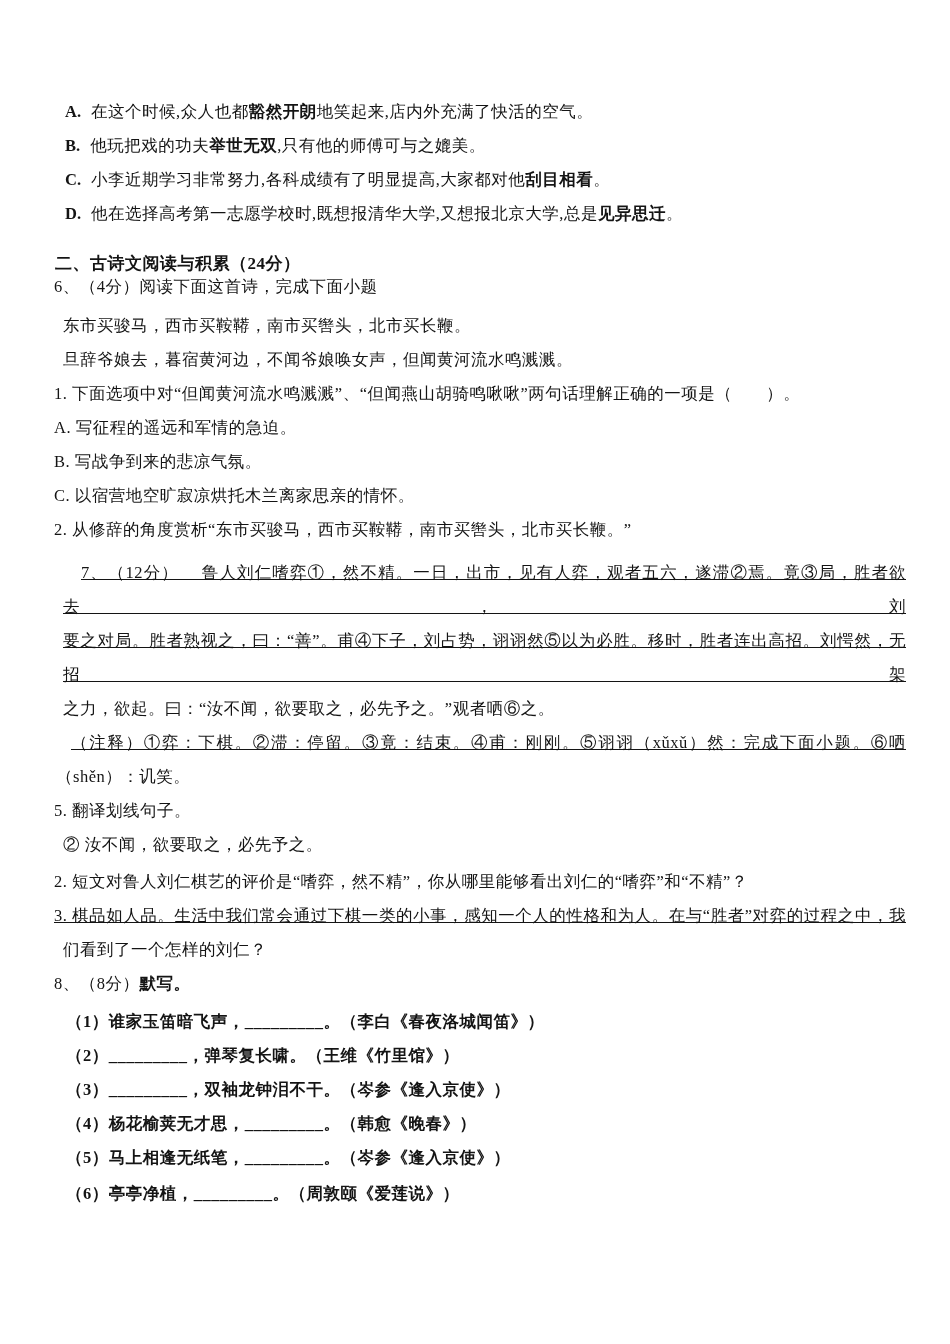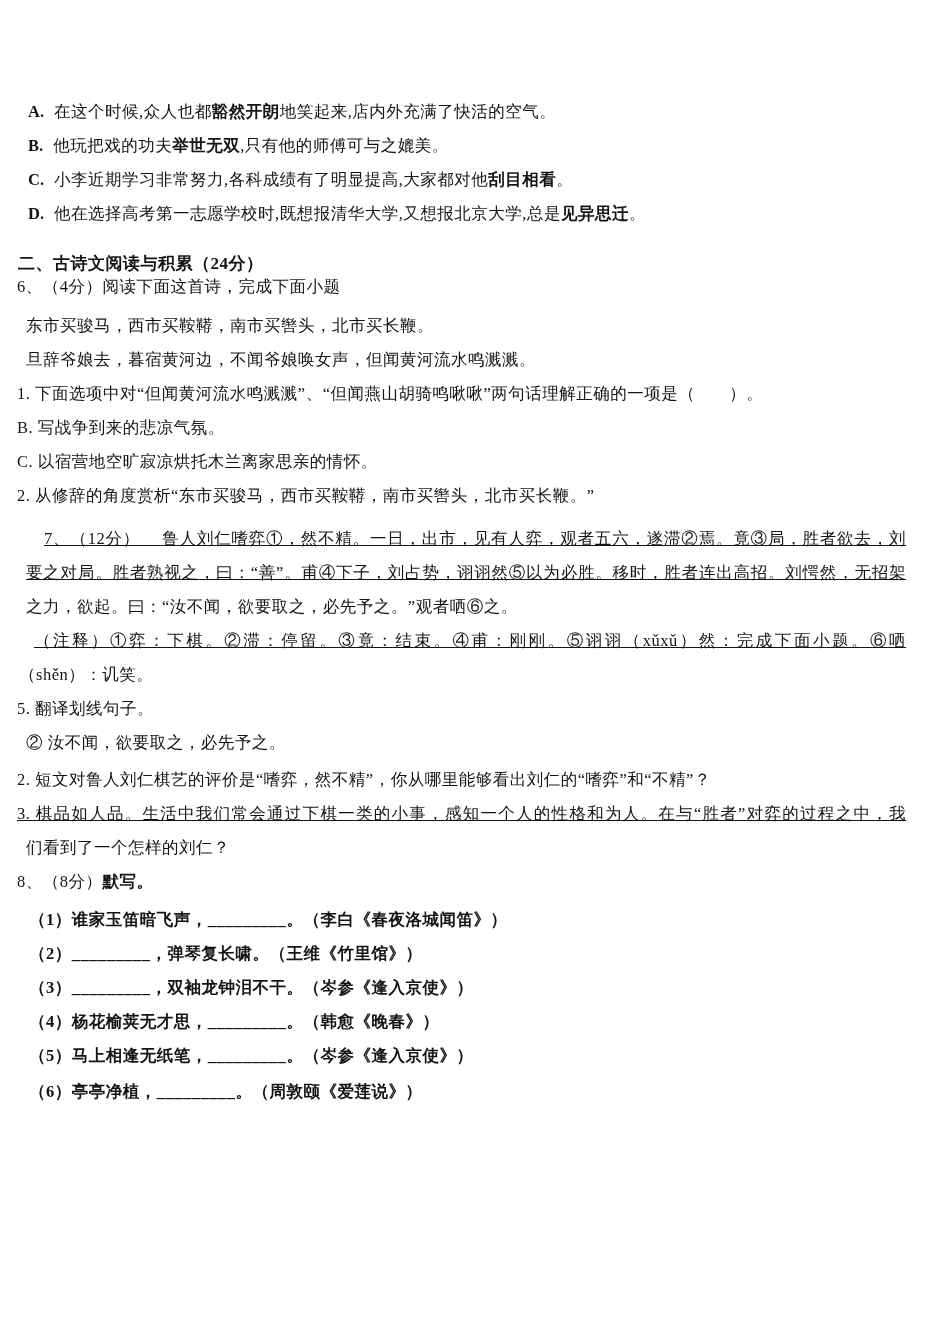--- a/index.html
+++ b/index.html
@@ -6,21 +6,21 @@
   body {
     width: 950px; height: 1344px;
     background: #ffffff;
     color: #141414;
     font-family: "Liberation Serif", "DejaVu Serif", serif;
     overflow: hidden;
   }
   .doc {
     box-sizing: border-box;
     width: 950px; height: 1344px;
-    padding: 95px 44px 0 26px;
+    padding: 95px 44px 0 63px;
     font-size: 16.5px;
   }
   .line {
     margin: 0;
     line-height: 34px;
     white-space: nowrap;
     letter-spacing: 0.5px;
   }
   .heading { font-weight: bold; margin-left: -8px; margin-top: 16px; font-size: 17px; }
   .num { margin-left: -9px; }
@@ -55,20 +55,21 @@
   <p class="line opt-top"><b class="lbl">D.</b><span>他在选择高考第一志愿学校时,既想报清华大学,又想报北京大学,总是</span><span class="idiom">见异思迁</span><span>。</span></p>
 
   <h2 class="line heading">二、古诗文阅读与积累（24分）</h2>
 
   <p class="line num tight">6、（4分）阅读下面这首诗，完成下面小题</p>
 
   <p class="line poem-first">东市买骏马，西市买鞍鞯，南市买辔头，北市买长鞭。</p>
   <p class="line">旦辞爷娘去，暮宿黄河边，不闻爷娘唤女声，但闻黄河流水鸣溅溅。</p>
 
   <p class="line num">1. 下面选项中对“但闻黄河流水鸣溅溅”、“但闻燕山胡骑鸣啾啾”两句话理解正确的一项是（　　）。</p>
+  <p class="line num">A. 写征程的遥远和军情的急迫。</p>
   <p class="line num">B. 写战争到来的悲凉气氛。</p>
   <p class="line num">C. 以宿营地空旷寂凉烘托木兰离家思亲的情怀。</p>
   <p class="line num">2. 从修辞的角度赏析“东市买骏马，西市买鞍鞯，南市买辔头，北市买长鞭。”</p>
 
   <p class="line just ind18 para-first">7、（12分）　 鲁人刘仁嗜弈①，然不精。一日，出市，见有人弈，观者五六，遂滞②焉。竟③局，胜者欲去，刘</p>
   <p class="line just">要之对局。胜者熟视之，曰：“善”。甫④下子，刘占势，诩诩然⑤以为必胜。移时，胜者连出高招。刘愕然，无招架</p>
   <p class="line">之力，欲起。曰：“汝不闻，欲要取之，必先予之。”观者哂⑥之。</p>
 
   <p class="line just ind8">（注释）①弈：下棋。②滞：停留。③竟：结束。④甫：刚刚。⑤诩诩（xǔxǔ）然：完成下面小题。⑥哂</p>
   <p class="line shen">（shěn）：讥笑。</p>

